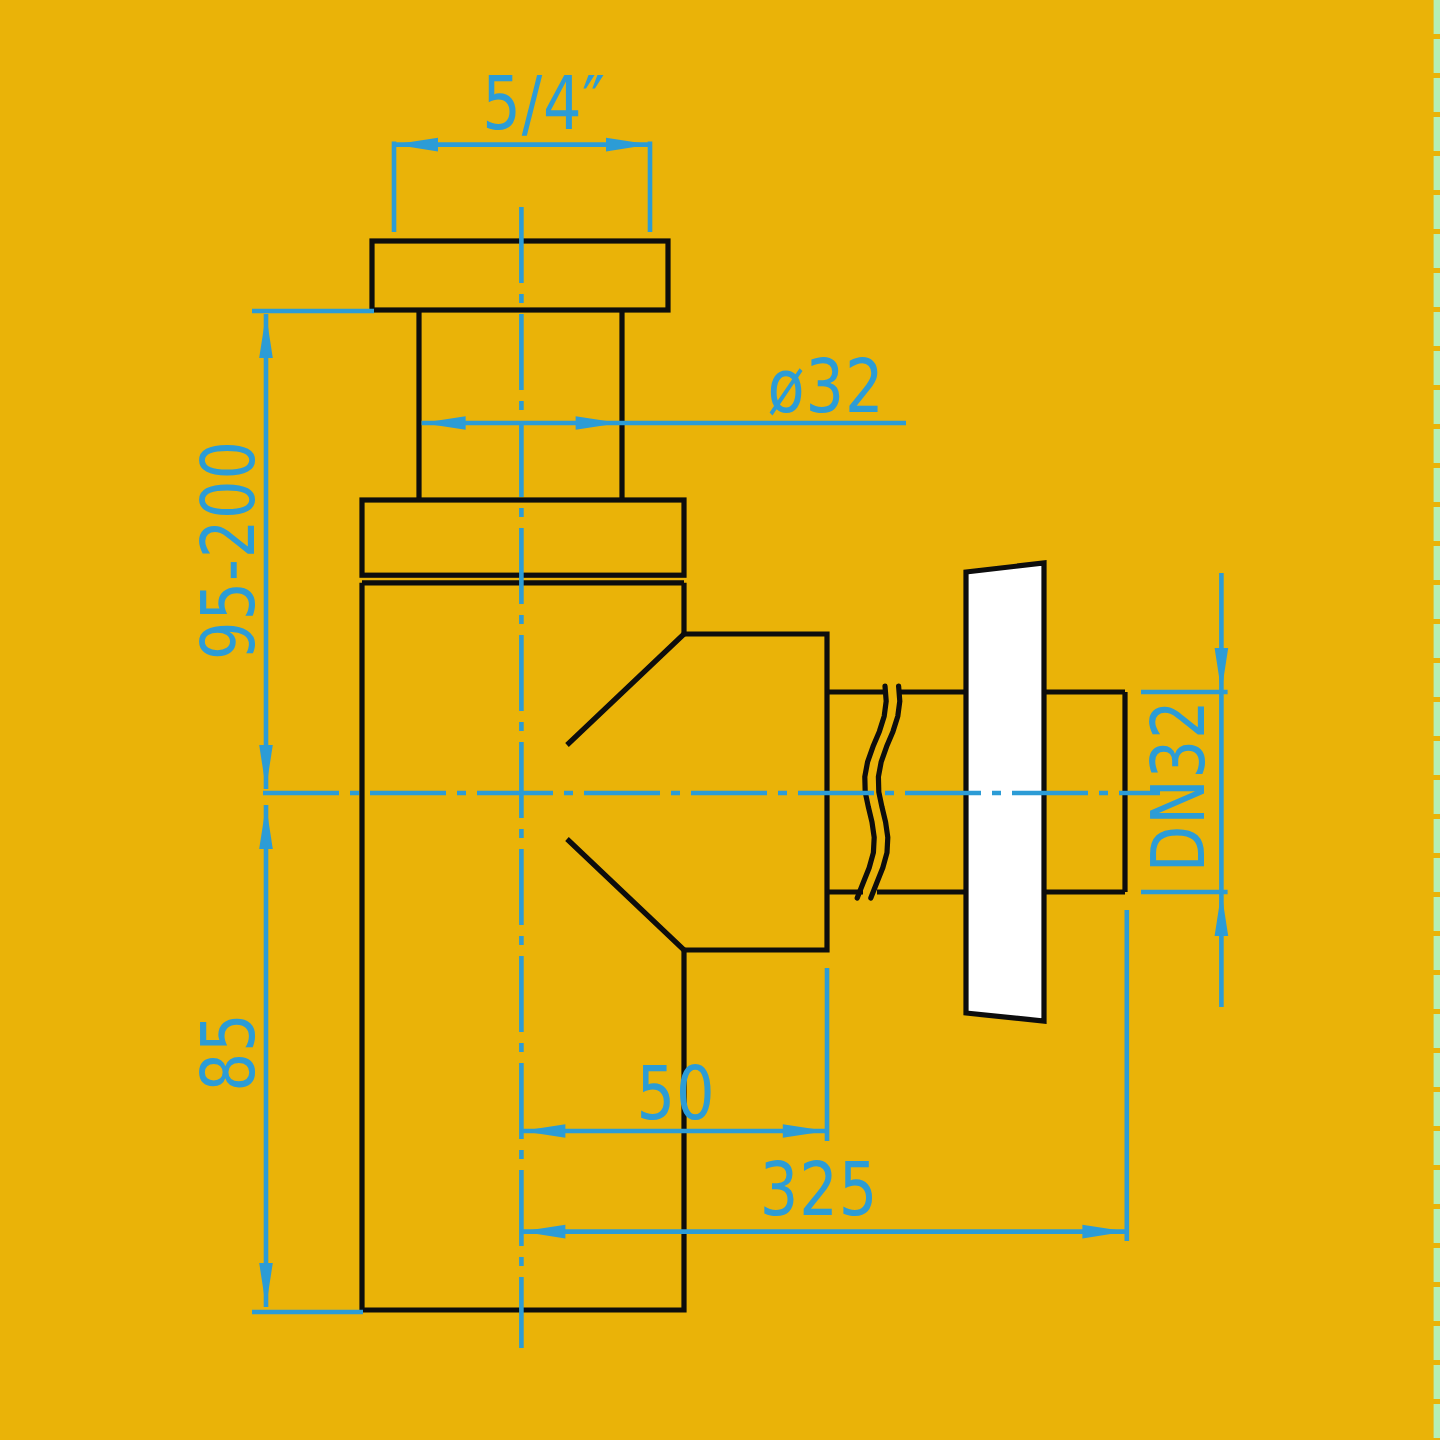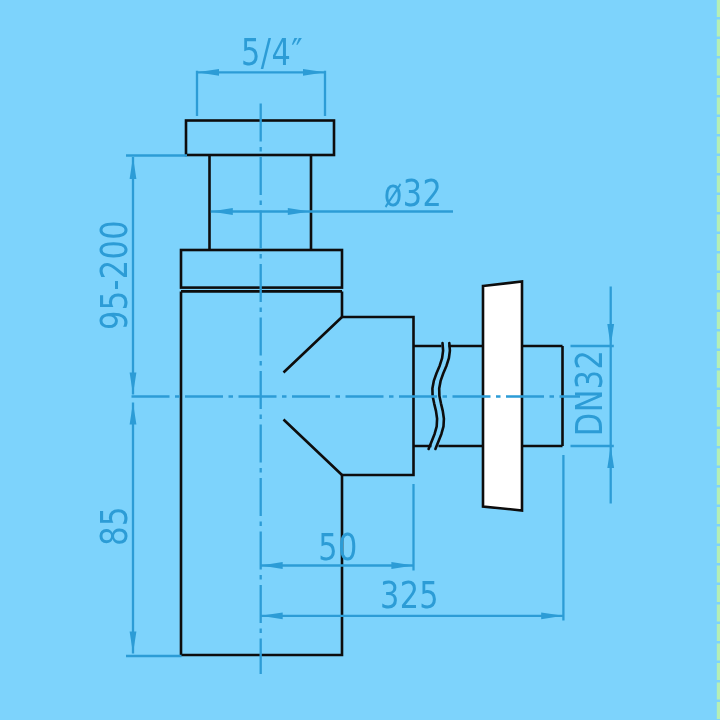--- a/index.html
+++ b/index.html
@@ -1,19 +1,19 @@
 <!DOCTYPE html>
 <html><head>
 <meta charset="utf-8">
 <style>
   html, body { margin: 0; padding: 0; background: #ffffff; }
   .canvas-wrap {
     position: relative;
     width: 720px; height: 720px;
-    background: #7dd3fc;
+    background: #eab308;
     overflow: hidden;
   }
   svg text {
     font-family: "DejaVu Sans", "Liberation Sans", sans-serif;
     font-size: 37px;
     letter-spacing: 0.5px;
   }
 </style>
 </head>
 <body>

